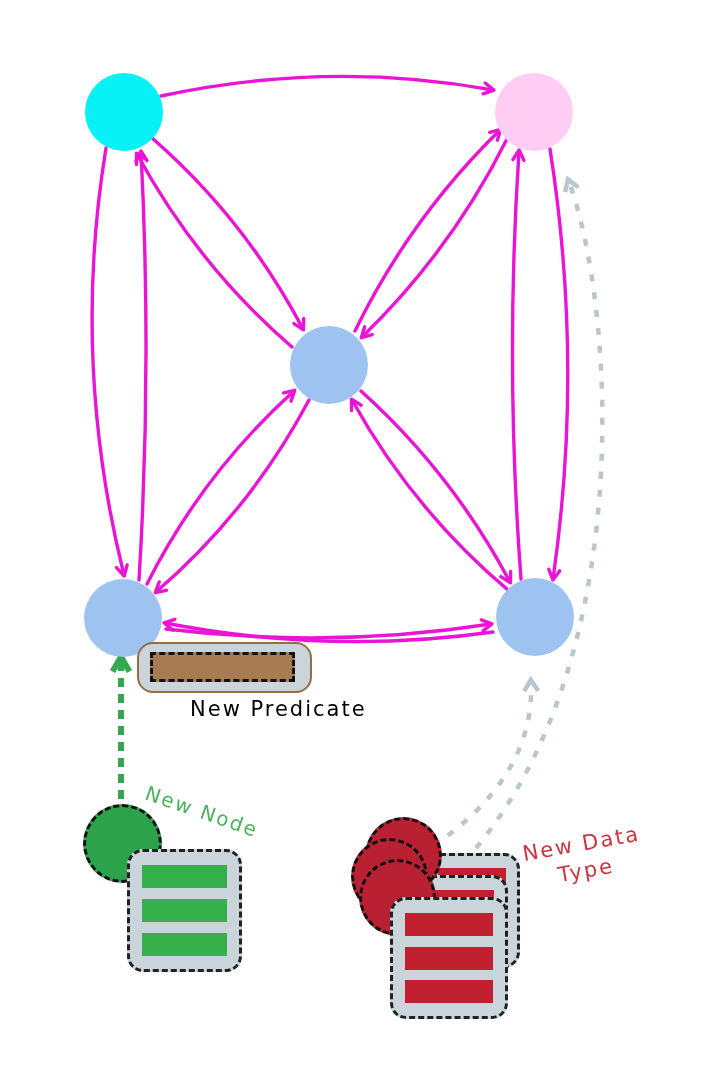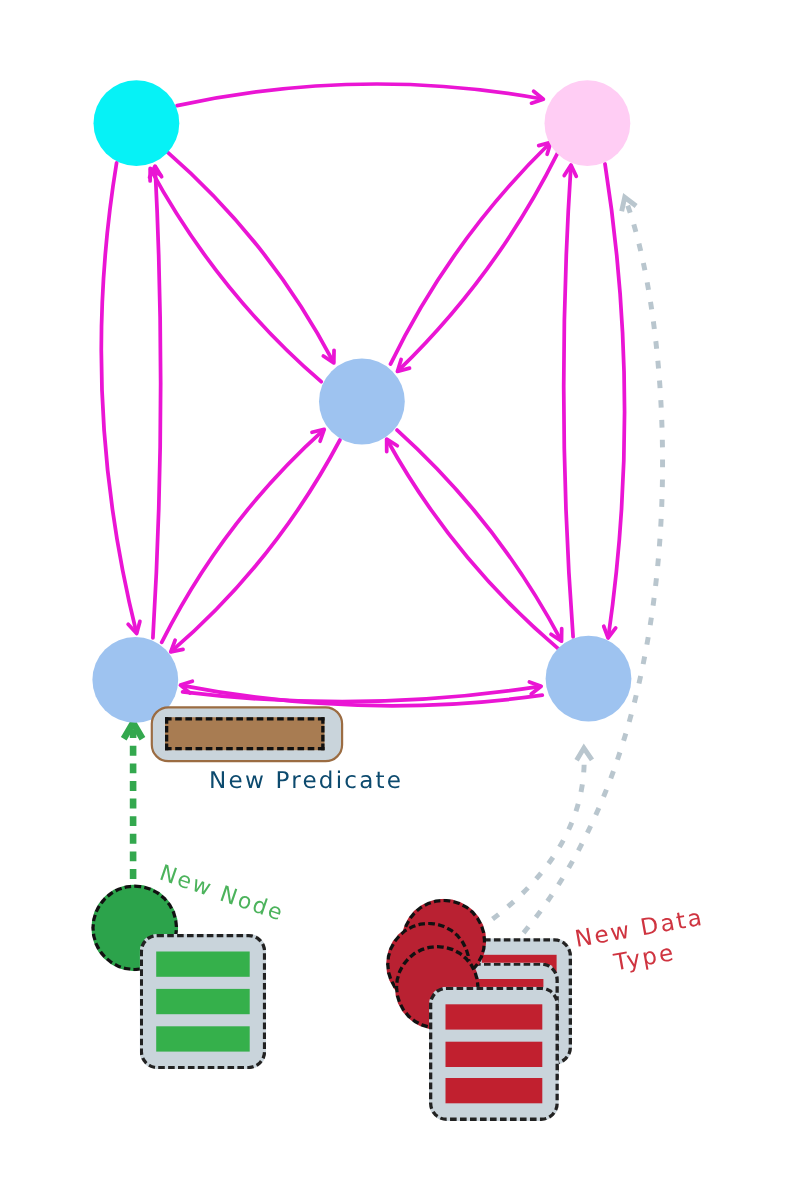--- a/index.html
+++ b/index.html
@@ -43,21 +43,21 @@
     position:absolute;width:71px;height:71px;border-radius:50%;
     background:#b92132;border:3.5px dashed #111;z-index:5;
   }
   .red-c1{left:365px;top:817px;}
   .red-c2{left:351px;top:838px;}
   .red-c3{left:359px;top:859px;}
   .hand-label{
     position:absolute;z-index:7;font-size:21px;letter-spacing:2px;white-space:nowrap;
   }
   .label-new-node{left:150px;top:781px;color:#4cb35c;transform:rotate(19deg);transform-origin:left top;font-size:20px;}
-  .label-new-predicate{left:190px;top:697px;color:#0c4a6e;}
+  .label-new-predicate{left:190px;top:697px;color:#000000;}
   .label-new-data-type{
     left:518px;top:831px;width:122px;color:#cf3440;text-align:center;
     transform:rotate(-10deg);transform-origin:center top;line-height:1.3;white-space:normal;
   }
 </style>
 </head>
 <body>
 
 <div id="canvas">
 

